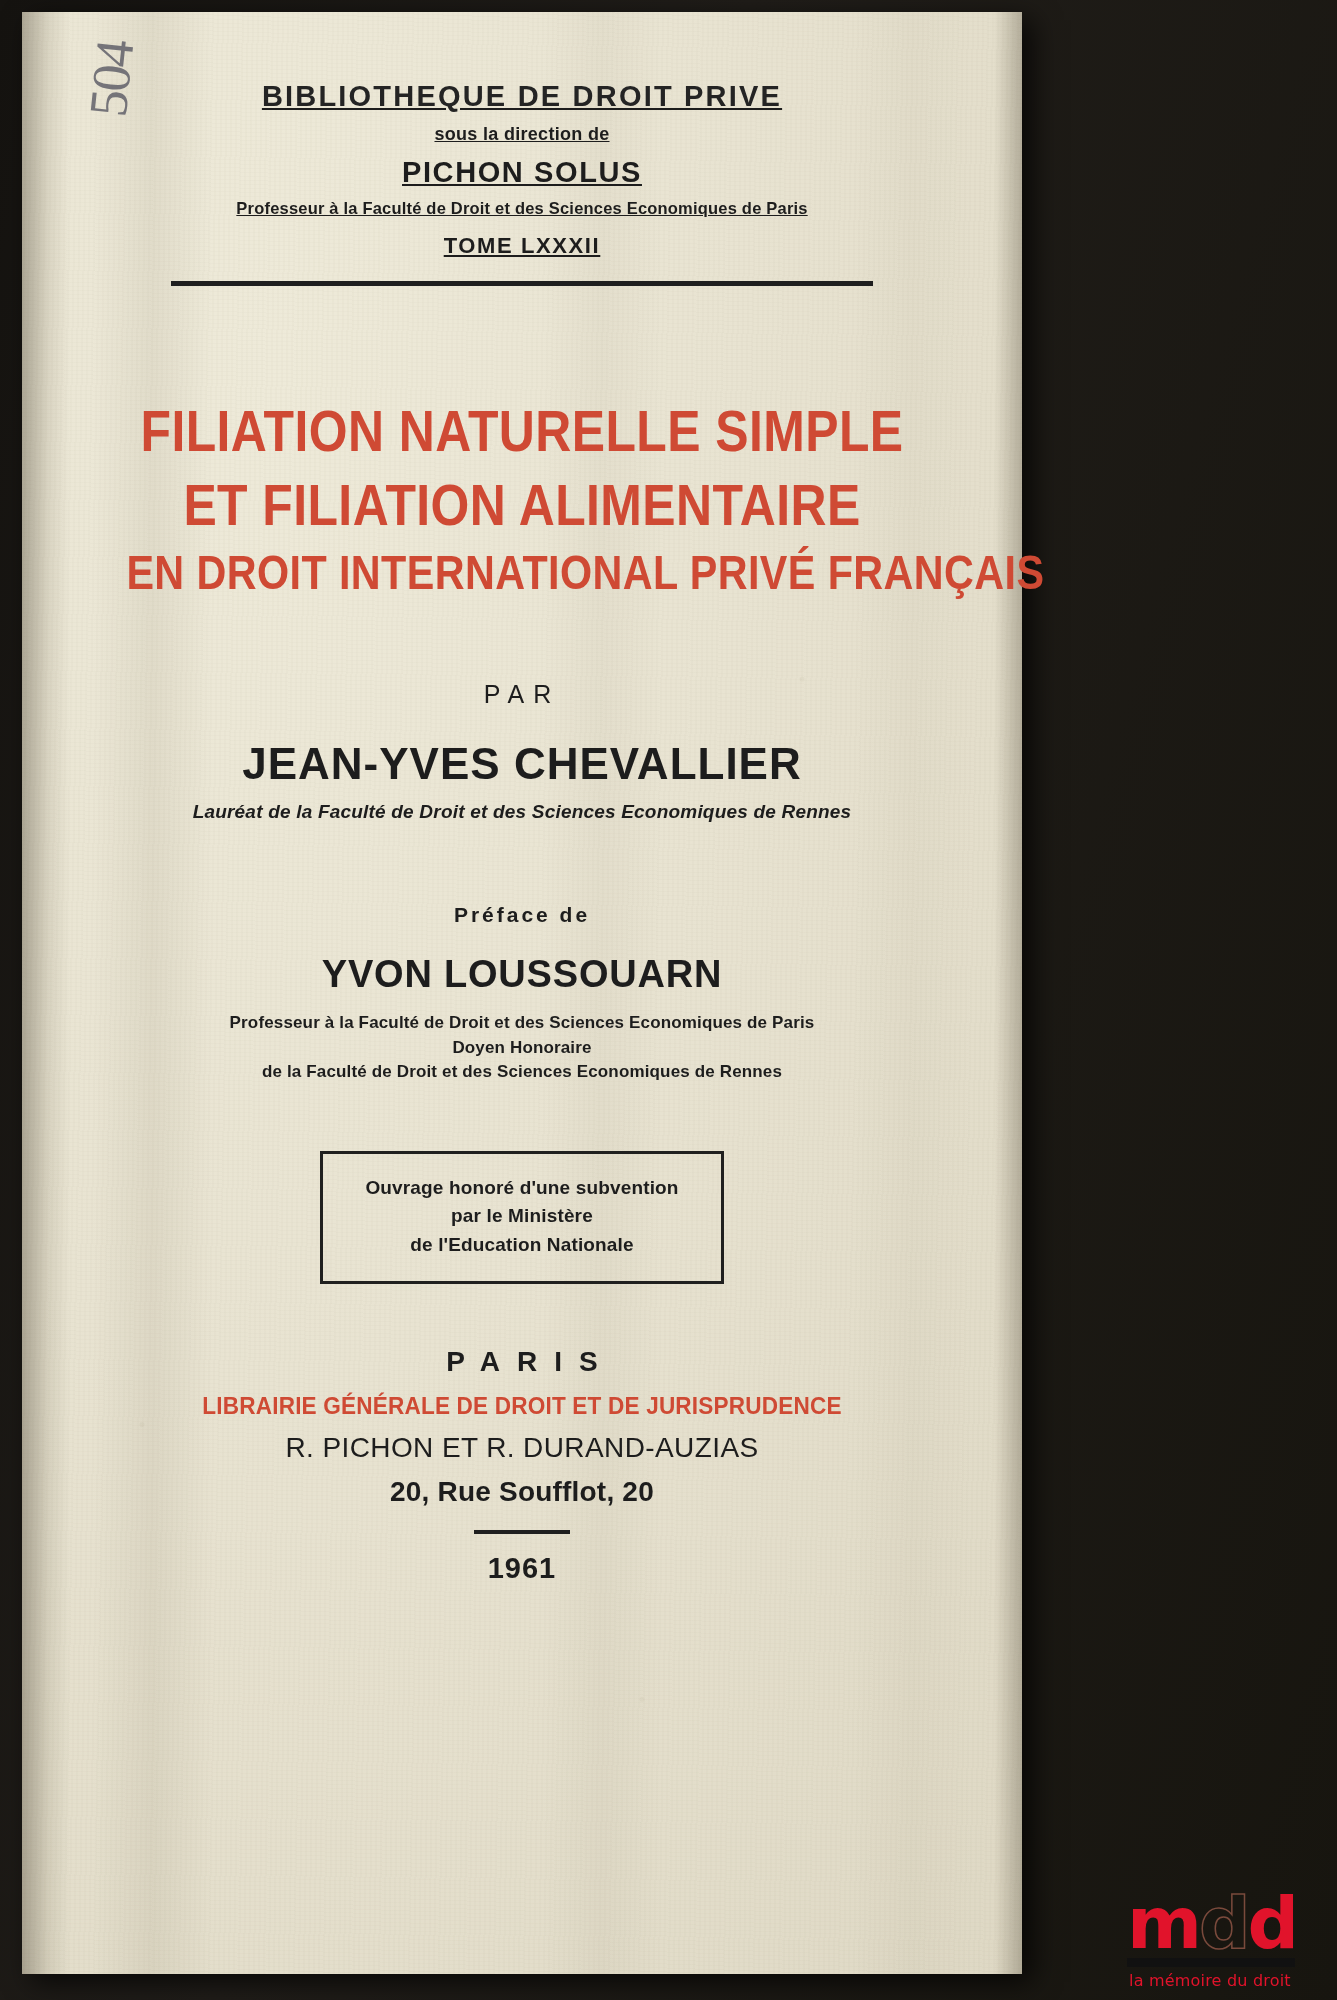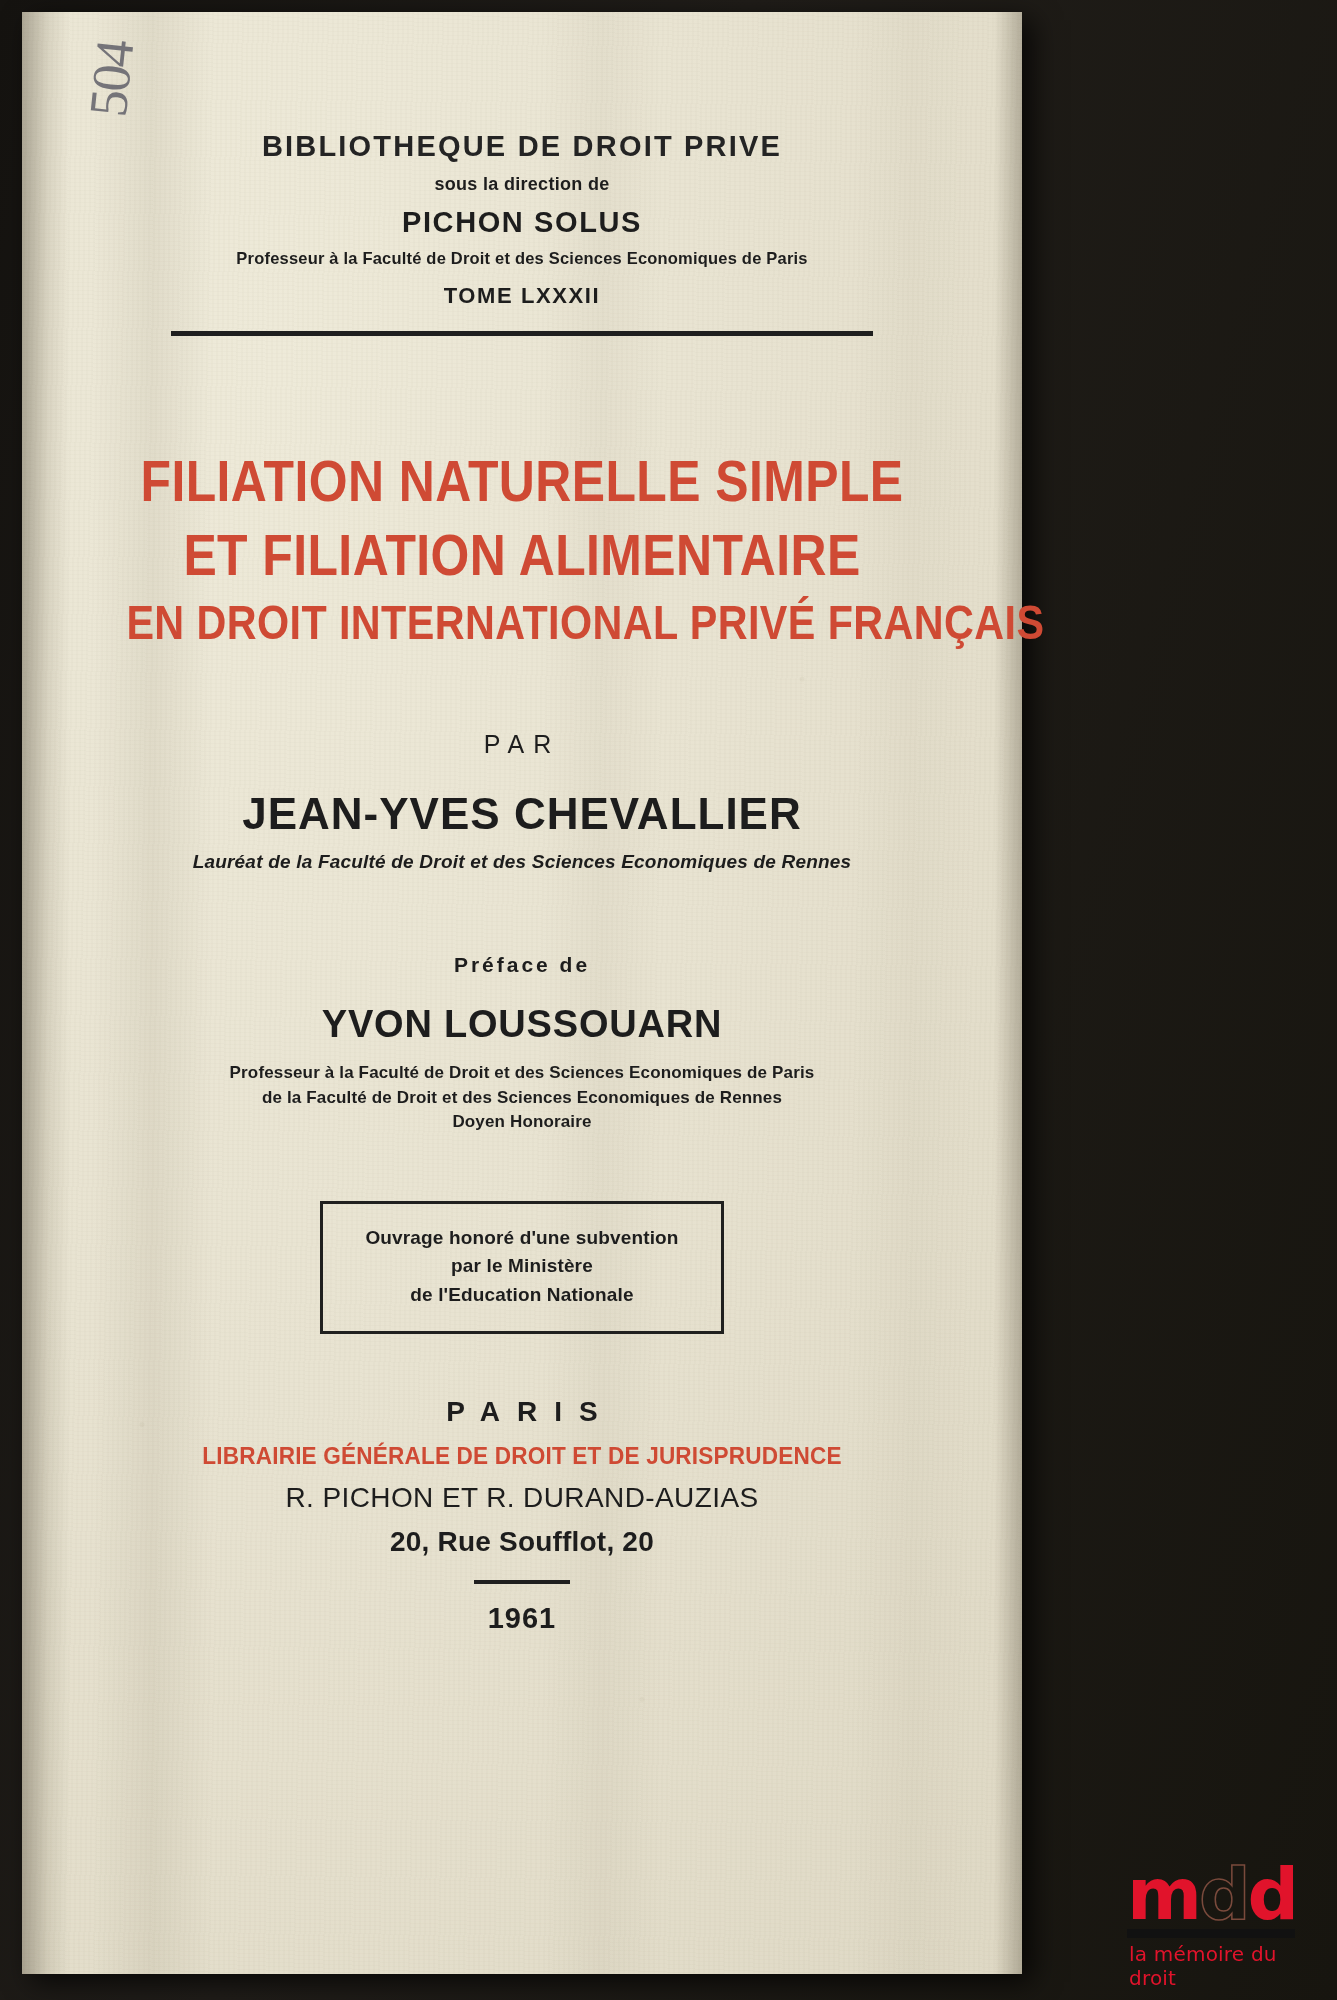--- a/index.html
+++ b/index.html
@@ -89,21 +89,21 @@
     top: 36px;
     font-family: "Liberation Serif", serif;
     font-size: 54px;
     color: #4a4a58;
     opacity: .72;
     transform: rotate(-84deg);
     letter-spacing: -2px;
   }
 
   
-  .series { margin-top: 118px; }
+  .series { margin-top: 68px; text-decoration: underline; }
   .series-title {
     font-size: 29px;
     font-weight: bold;
     letter-spacing: 2.2px;
     color: #242424;
   }
   .series-sub {
     font-size: 18px;
     font-weight: bold;
     margin-top: 11px;
@@ -264,21 +264,21 @@
     -webkit-text-stroke: 1.5px #7a4a3c;
   }
   .mdd-bar {
     height: 9px;
     background: #111;
     margin: 2px 0 4px 18px;
     width: 168px;
   }
   .mdd-tag {
     font-family: "DejaVu Sans", sans-serif;
-    font-size: 20px;
+    font-size: 16px;
     color: #e1132b;
     padding-left: 20px;
     letter-spacing: .2px;
   }
 </style>
 </head>
 <body>
 
 <div class="scan">
   <div class="backdrop"></div>
@@ -312,22 +312,22 @@
       </div>
 
       <div class="par">PAR</div>
       <div class="author-name">JEAN-YVES CHEVALLIER</div>
       <div class="author-role">Lauréat de la Faculté de Droit et des Sciences Economiques de Rennes</div>
 
       <div class="preface-label">Préface de</div>
       <div class="preface-name">YVON LOUSSOUARN</div>
       <div class="preface-role">
         <div>Professeur à la Faculté de Droit et des Sciences Economiques de Paris</div>
+        <div>Doyen Honoraire</div>
         <div>de la Faculté de Droit et des Sciences Economiques de Rennes</div>
-        <div>Doyen Honoraire</div>
       </div>
 
       <div class="subvention-wrap">
         <div class="subvention">
           <div>Ouvrage honoré d'une subvention</div>
           <div>par le Ministère</div>
           <div>de l'Education Nationale</div>
         </div>
       </div>
 

